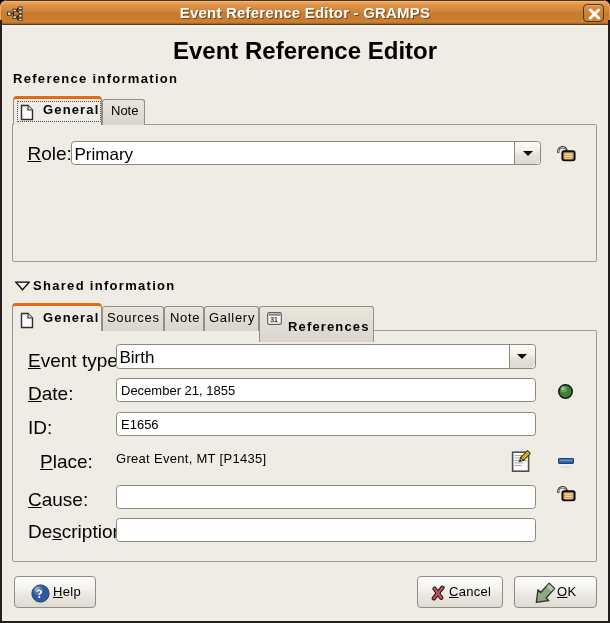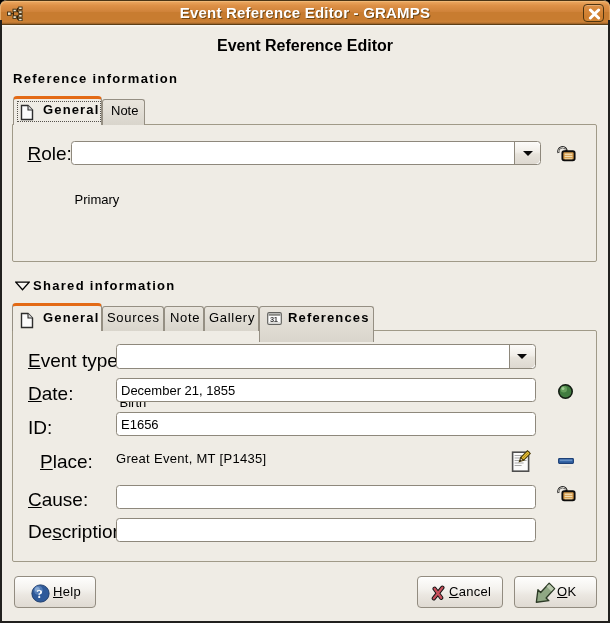--- a/index.html
+++ b/index.html
@@ -14,36 +14,36 @@
   box-shadow:inset 1px 1px 0 rgba(240,185,120,0.75), inset -1px 1px 0 rgba(240,185,120,0.55); }
 #title { position:absolute; left:0; right:0; top:3px; letter-spacing:0.2px; text-align:center;
   font-weight:bold; font-size:15px; color:#fff; text-shadow:1px 1px 0 #6e4715; }
 #gicon { position:absolute; left:7px; top:4px; }
 #closebtn { position:absolute; right:6px; top:3px; width:21px; height:18px;
   border:1px solid #50350f; border-radius:4px;
   background:linear-gradient(180deg,#dd9046 0%,#cd7c2c 75%,#d58837 100%);
   box-shadow:inset 0 1px 0 rgba(255,255,255,0.25); }
 #closebtn svg { position:absolute; left:4px; top:3px; }
 .heading { position:absolute; left:0; width:610px; top:37px; text-align:center;
-  font-weight:bold; font-size:16px; }
+  font-weight:bold; font-size:24px; }
 .sectlabel { position:absolute; font-weight:bold; font-size:13px; letter-spacing:1.3px; }
 
 .nbcontent { position:absolute; background:#efece5; border:1px solid #a09a88; border-radius:0 2px 2px 2px; }
 .tab { position:absolute; font-size:13px; }
 .tab.inactive { background:linear-gradient(180deg,#e9e5dd 0%,#d9d5cc 100%);
   border:1px solid #958f83; border-bottom:none; border-radius:3px 3px 0 0; }
 .tab.active { background:#efece5; border:1px solid #958f83; border-bottom:none;
   border-top:3px solid #e36a15; border-radius:4px 4px 0 0; z-index:3; }
 .tablbl { font-weight:bold; letter-spacing:1.15px; }
 .focusrect { position:absolute; border:1px dotted #55524c; }
 
 .entry { position:absolute; background:#fff; border:1px solid #8e887c;
   border-radius:3.5px; font-size:13px; padding-left:4px; display:flex; align-items:center; }
 .combo { position:absolute; border:1px solid #8e887c; border-radius:3.5px; background:#fff; }
-.combotext { position:absolute; left:2.5px; top:2.5px; font-size:13px;margin-top:47px; }
+.combotext { position:absolute; left:2.5px; top:2.5px; font-size:17px; }
 .combobtn { position:absolute; right:0; top:0; bottom:0;
   background:linear-gradient(180deg,#fcfbf9 0%,#f1eee8 45%,#e7e3db 55%,#ddd8d0 100%);
   border-left:1px solid #8e887c; border-radius:0 5px 5px 0; }
 .arrow { position:absolute; width:0; height:0; border-left:5px solid transparent;
   border-right:5px solid transparent; border-top:5.5px solid #090909; }
 label.flbl { position:absolute; font-size:19px; }
 .icon { position:absolute; }
 
 .btn { position:absolute; height:32px;
   background:linear-gradient(180deg,#fefefd 0%,#f4f2ee 40%,#ebe7e1 60%,#dfdad2 100%);
@@ -129,21 +129,21 @@
   <div class="tab inactive" style="left:204px; top:306px; width:55px; height:25px;">
       <span style="position:absolute;left:4px;top:3px;letter-spacing:0.7px;">Gallery</span>
     </div>
   <div class="tab inactive" style="left:259px; top:306px; width:115px; height:36px;">
     <svg class="icon" style="left:7px; top:5px;" width="15" height="13" viewBox="0 0 15 13">
       <rect x="0.7" y="0.7" width="13.6" height="11.6" rx="1.4" fill="#fdfdfd" stroke="#62625e" stroke-width="1.2"></rect>
       <rect x="1.6" y="1.6" width="11.8" height="2.2" fill="#8a8a85"></rect>
       <text x="3.1" y="9.6" font-size="7.5" font-weight="bold" fill="#3c3c3c" font-family="Liberation Sans" letter-spacing="-0.5">31</text>
       <rect x="1.6" y="10.2" width="11.8" height="1.2" fill="#d8d8d4"></rect>
     </svg>
-    <span class="tablbl" style="position:absolute;left:28px;top:3px;">References</span>
+    <span class="tablbl" style="position:absolute;left:28px;top:12px;">References</span>
   </div>
   <div class="tab active" style="left:12px; top:303px; width:90px; height:28px;">
     <svg class="icon" style="left:7px; top:6px;" width="14" height="17" viewBox="0 0 14 17">
       <path d="M1.5 1.5 h6.5 l4.5 4.5 v9.5 h-11 z" fill="#fcfcfc" stroke="#2e2e2e" stroke-width="1.4"></path>
       <path d="M8 1.5 v4.5 h4.5" fill="#d8d8d8" stroke="#2e2e2e" stroke-width="1.1"></path>
     </svg>
     <span class="tablbl" style="position:absolute; left:30px; top:4px;">General</span>
   </div>
 
   <label class="flbl" style="left:28px; top:350px;"><span style="text-decoration:underline">E</span>vent type:</label>

